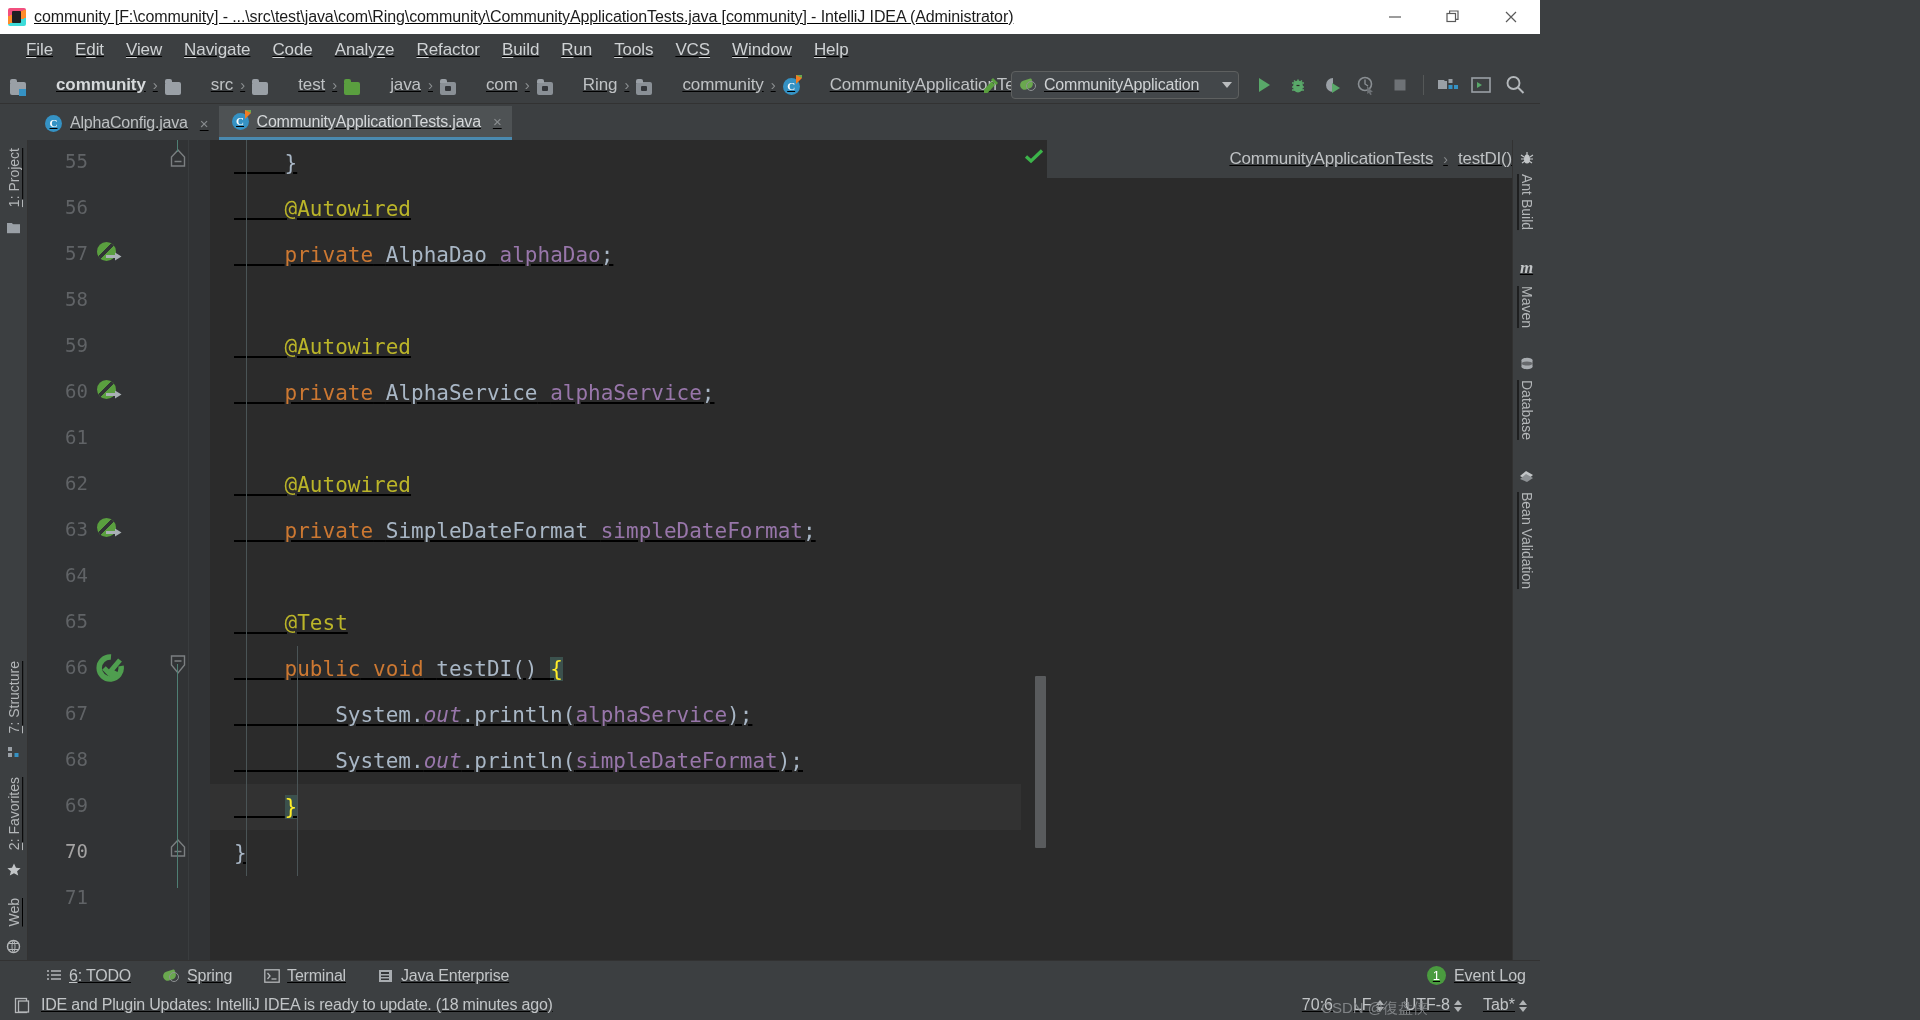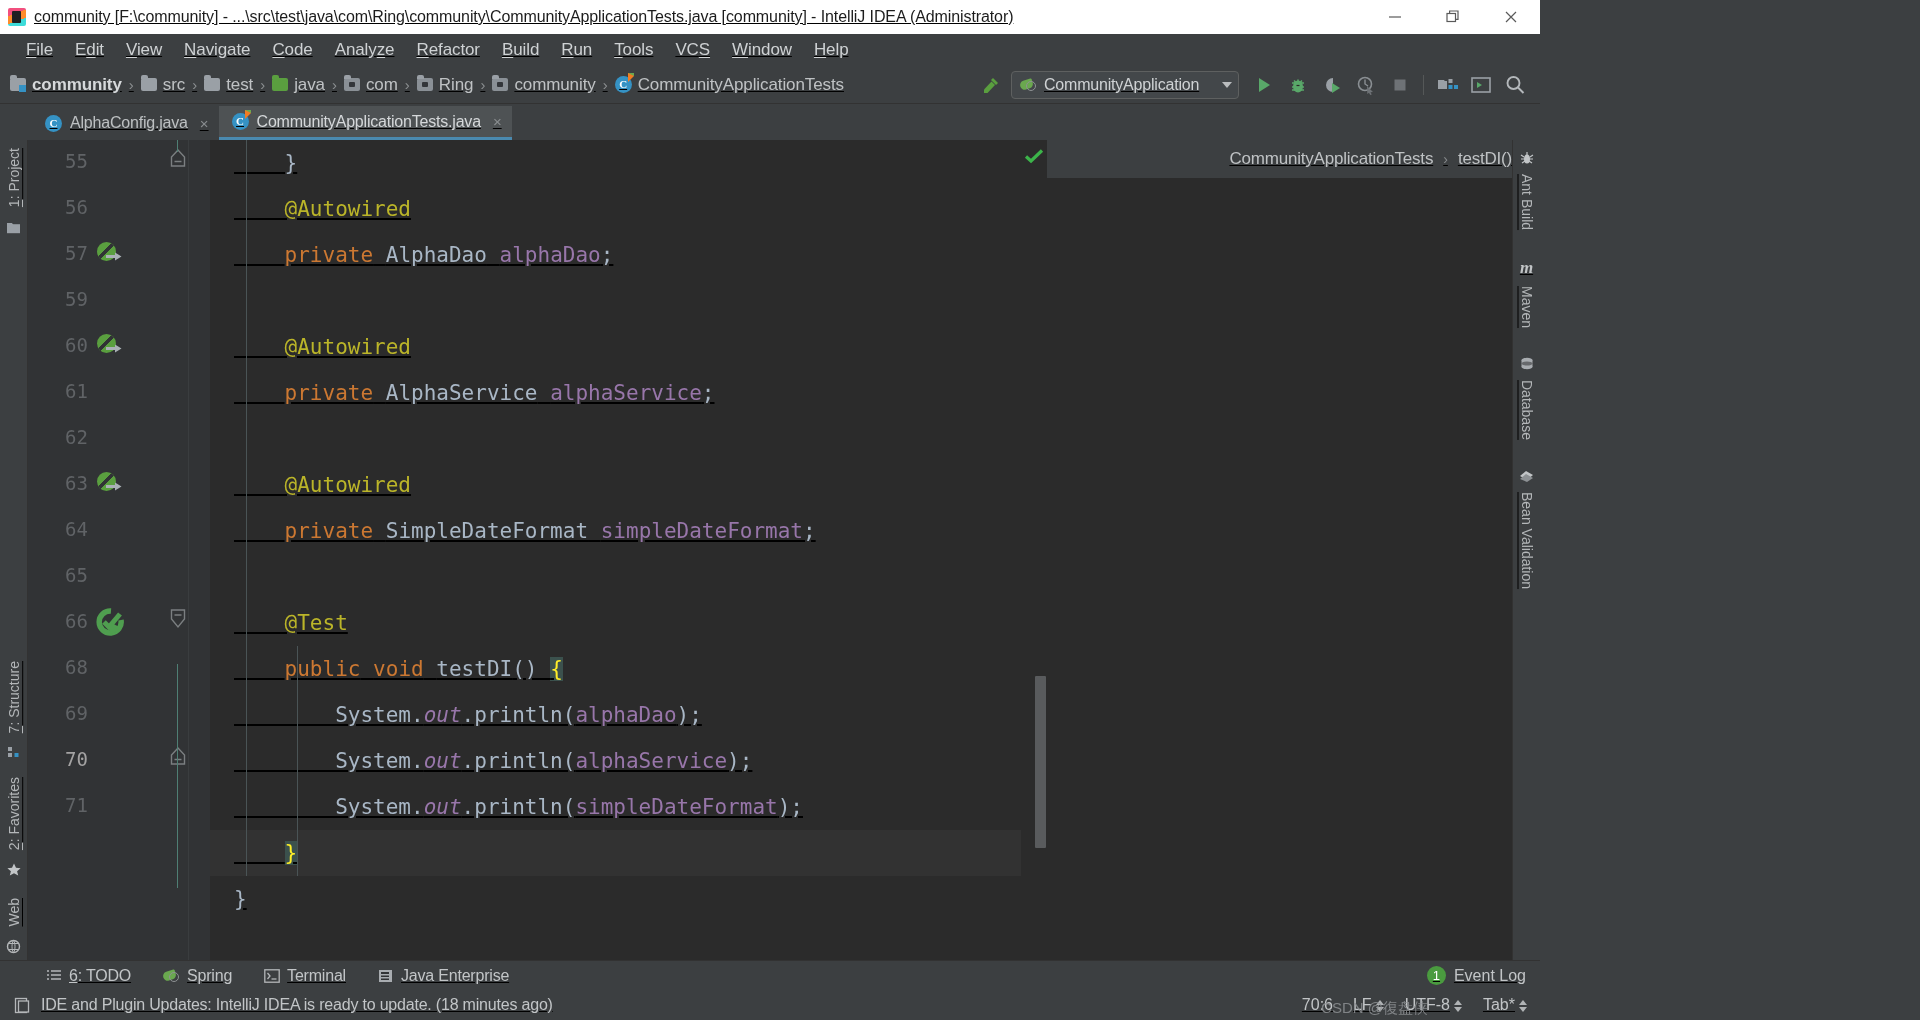--- a/index.html
+++ b/index.html
@@ -46,21 +46,21 @@
     letter-spacing: -0.1px;
   }
   .menu-item u { text-decoration: underline; text-underline-offset: 2px; }
 
   
   .navbar {
     height: 38px; background: #3c3f41; display: flex; align-items: center;
     border-bottom: 1px solid #323232; flex: 0 0 38px; padding-left: 10px;
   }
   .crumbs { display: flex; align-items: center; flex: 1 1 auto; min-width: 0; }
-  .crumb { display: flex; align-items: center; white-space: nowrap; }
+  .crumb { display: flex; align-items: flex-end; white-space: nowrap; gap: 24px; }
   .crumb-label { font-size: 17px; color: #bfc2c4; margin-left: 6px; letter-spacing: -0.1px; }
   .crumb.first .crumb-label { font-weight: bold; color: #d6d9db; }
   .crumb-sep { color: #8b8f91; font-size: 15px; margin: 0 7px; }
   .ico { display: inline-block; flex: 0 0 auto; }
 
   .folder-ic { width:16px; height:13px; background:#9aa0a6; border-radius:2px 2px 2px 2px; position:relative; }
   .folder-ic::before { content:""; position:absolute; left:0; top:-3px; width:7px; height:4px; background:#9aa0a6; border-radius:2px 2px 0 0; }
   .folder-ic.green { background:#5a9f3f; }
   .folder-ic.green::before { background:#5a9f3f; }
   .folder-ic.mod { background:#8a9096; }
@@ -416,20 +416,23 @@
               <div class="gline">
                 <span class="gnum">56</span>
               </div>
               <div class="gline">
                 <span class="gnum">57</span>
                 <span class="gicon"><span class="bean-ic"><span class="leaf"></span><span class="slash"></span><svg class="arr" viewBox="0 0 16 9">
                       <path d="M0 3h9V0.5L15.5 4.5L9 8.5V6H0z" fill="#a9b0b5"></path>
                     </svg></span></span>
               </div>
               <div class="gline">
+                <span class="gnum">58</span>
+              </div>
+              <div class="gline">
                 <span class="gnum">59</span>
               </div>
               <div class="gline">
                 <span class="gnum">60</span>
                 <span class="gicon"><span class="bean-ic"><span class="leaf"></span><span class="slash"></span><svg class="arr" viewBox="0 0 16 9">
                       <path d="M0 3h9V0.5L15.5 4.5L9 8.5V6H0z" fill="#a9b0b5"></path>
                     </svg></span></span>
               </div>
               <div class="gline">
                 <span class="gnum">61</span>
@@ -453,20 +456,23 @@
                 <span class="gnum">66</span>
                 <span class="gicon"><span class="run-ic"><svg width="30" height="30" viewBox="0 0 30 30">
                       <path d="M15 3 A11 11 0 1 0 25 12" fill="none" stroke="#4f9e4f" stroke-width="5.5"></path>
                       <path d="M8 14 L13 19 L24 6" fill="none" stroke="#4f9e4f" stroke-width="5"></path>
                       <path d="M14 14 L26 20.5 L14 27 Z" fill="#4f9e4f"></path>
                     </svg></span></span>
                 <span class="fold"><svg width="20" height="26" viewBox="0 0 20 26">
                     <path d="M3.5 4 L16.5 4 L16.5 13 L10 21 L3.5 13 Z" fill="none" stroke="#7b7f81" stroke-width="1.4"></path>
                     <path d="M6.5 9h7" stroke="#7b7f81" stroke-width="1.5"></path>
                   </svg></span>
+              </div>
+              <div class="gline">
+                <span class="gnum">67</span>
               </div>
               <div class="gline">
                 <span class="gnum">68</span>
               </div>
               <div class="gline">
                 <span class="gnum">69</span>
               </div>
               <div class="gline curr">
                 <span class="gnum">70</span>
                 <span class="fold"><svg width="20" height="24" viewBox="0 0 20 24">
@@ -490,21 +496,20 @@
               <div class="cline"><span class="k-plain">    </span><span class="k-kw">private</span><span class="k-plain"> </span><span class="k-type">AlphaDao</span><span class="k-plain"> </span><span class="k-field">alphaDao</span><span class="k-punc">;</span></div>
               <div class="cline"><span class="k-plain"></span></div>
               <div class="cline"><span class="k-ann">    @Autowired</span></div>
               <div class="cline"><span class="k-plain">    </span><span class="k-kw">private</span><span class="k-plain"> </span><span class="k-type">AlphaService</span><span class="k-plain"> </span><span class="k-field">alphaService</span><span class="k-punc">;</span></div>
               <div class="cline"><span class="k-plain"></span></div>
               <div class="cline"><span class="k-ann">    @Autowired</span></div>
               <div class="cline"><span class="k-plain">    </span><span class="k-kw">private</span><span class="k-plain"> </span><span class="k-type">SimpleDateFormat</span><span class="k-plain"> </span><span class="k-field">simpleDateFormat</span><span class="k-punc">;</span></div>
               <div class="cline"><span class="k-plain"></span></div>
               <div class="cline"><span class="k-ann">    @Test</span></div>
               <div class="cline"><span class="k-plain">    </span><span class="k-kw">public</span><span class="k-plain"> </span><span class="k-kw">void</span><span class="k-plain"> </span><span class="k-plain">testDI</span><span class="k-punc">() </span><span class="k-brace-hl">{</span></div>
-              <div class="cline"><span class="k-plain">        System.</span><span class="k-static-it">out</span><span class="k-plain">.println(</span><span class="k-field">alphaDao</span><span class="k-punc">);</span></div>
               <div class="cline"><span class="k-plain">        System.</span><span class="k-static-it">out</span><span class="k-plain">.println(</span><span class="k-field">alphaService</span><span class="k-punc">);</span></div>
               <div class="cline"><span class="k-plain">        System.</span><span class="k-static-it">out</span><span class="k-plain">.println(</span><span class="k-field">simpleDateFormat</span><span class="k-punc">);</span></div>
               <div class="cline curr"><span class="k-plain">    </span><span class="k-brace-hl">}</span></div>
               <div class="cline"><span class="k-punc">}</span></div>
             </div>
         <div class="indent-guide" style="left: 36px; top: 0px; height: 736px; background: rgb(74, 84, 86);"></div>
             <div class="indent-guide" style="left: 87px; top: 506px; height: 230px; background: rgb(74, 84, 86);"></div>
           </div>
 
         <div class="stripe">

